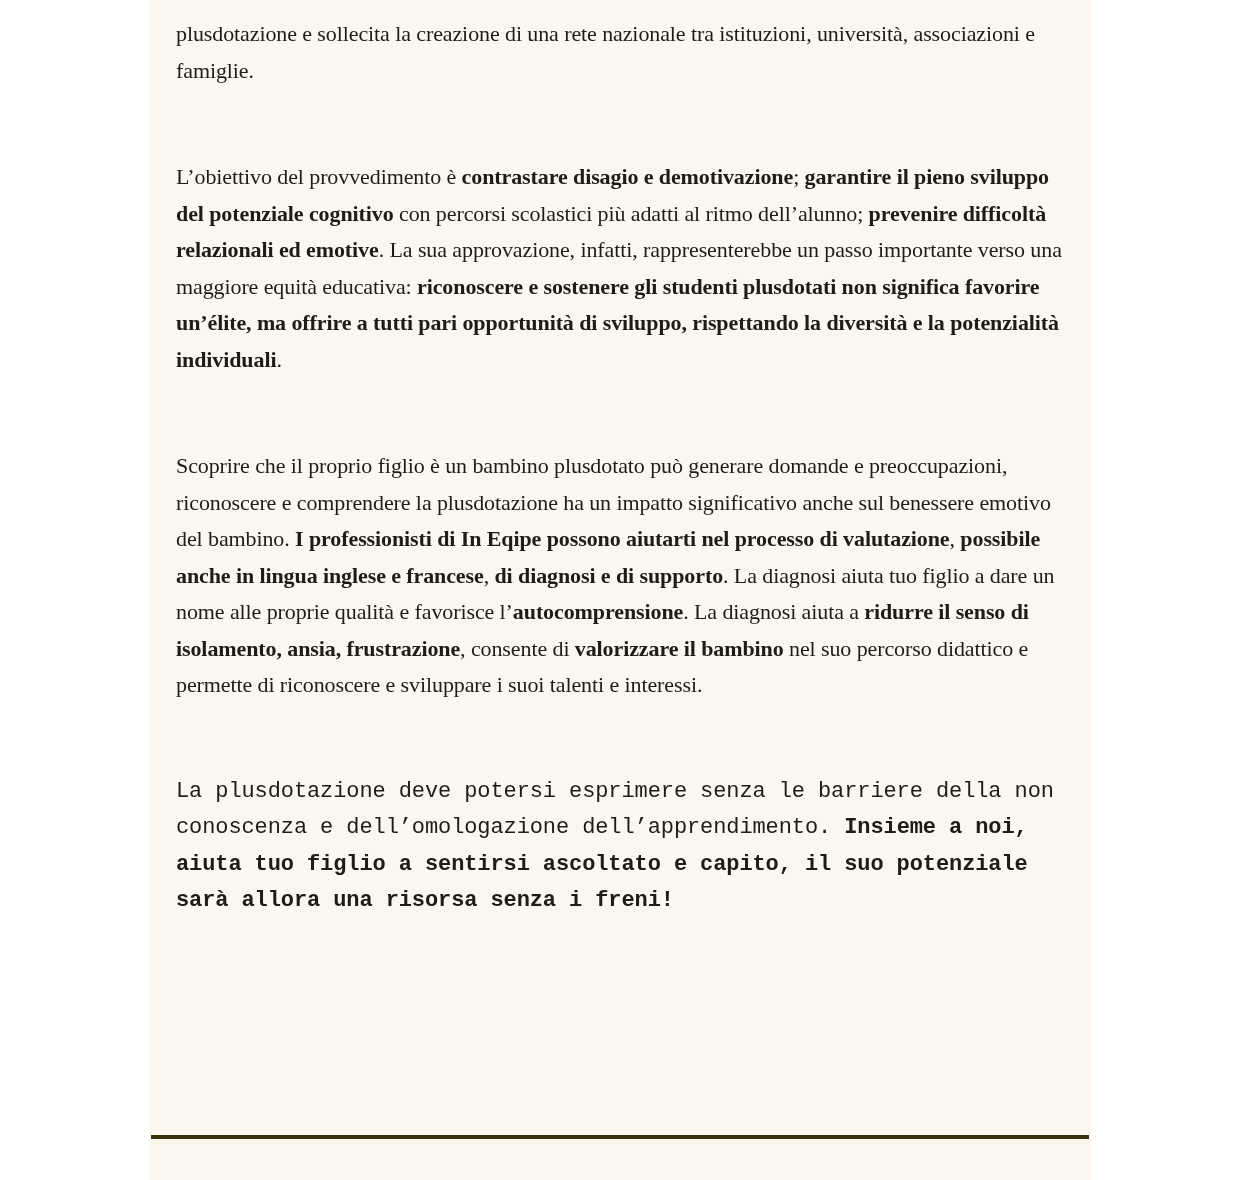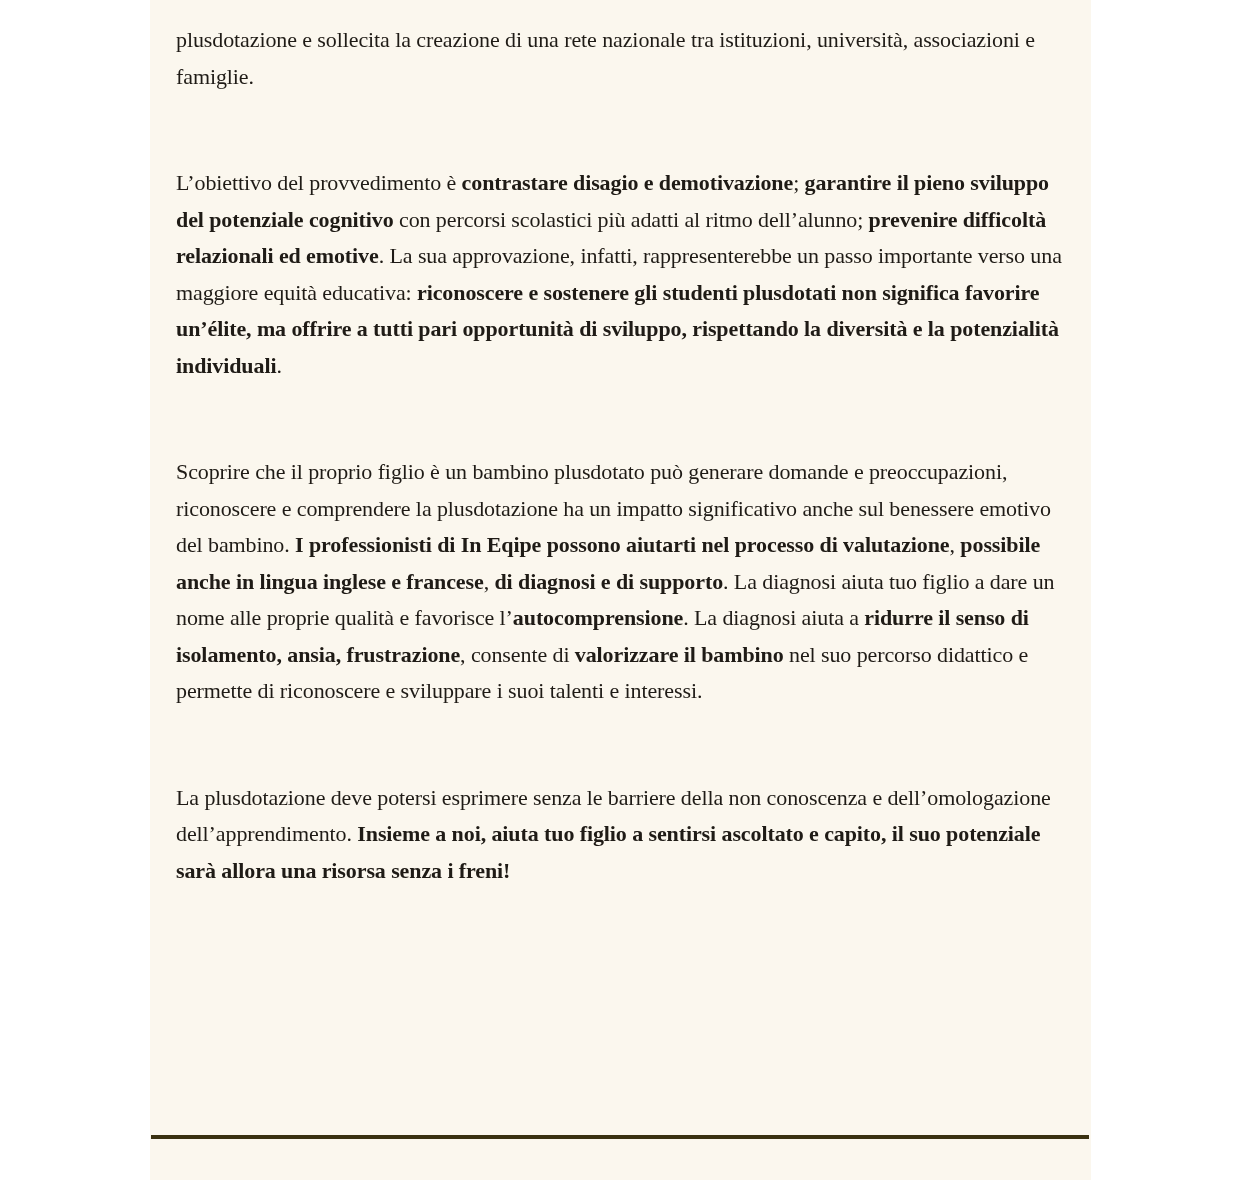--- a/index.html
+++ b/index.html
@@ -21,32 +21,33 @@
     top: 0;
     width: 941px;
     height: 1180px;
     background: var(--sheet-bg, #fbf7ee);
   }
   .content {
     position: absolute;
     left: 26px;
     top: 0;
     width: 892px;
-    padding-top: 22px;
+    padding-top: 16px;
     color: var(--text-color, #1f1b16);
     font-size: 22px;
     line-height: 36.5px;
     letter-spacing: -0.1px;
     text-align: left;
   }
   .content p {
     margin: 0 0 70px 0;
   }
   .content p:last-child {
     margin-bottom: 12px;
+    font-family: Liberation Mono, monospace;
   }
   .run-regular { font-weight: normal; font-style: normal; }
   .run-bold { font-weight: bold; font-style: normal; }
   .run-bold-italic { font-weight: bold; }
   .rule {
     position: absolute;
     left: 1px;
     top: 1135px;
     width: 938px;
     height: 4px;

